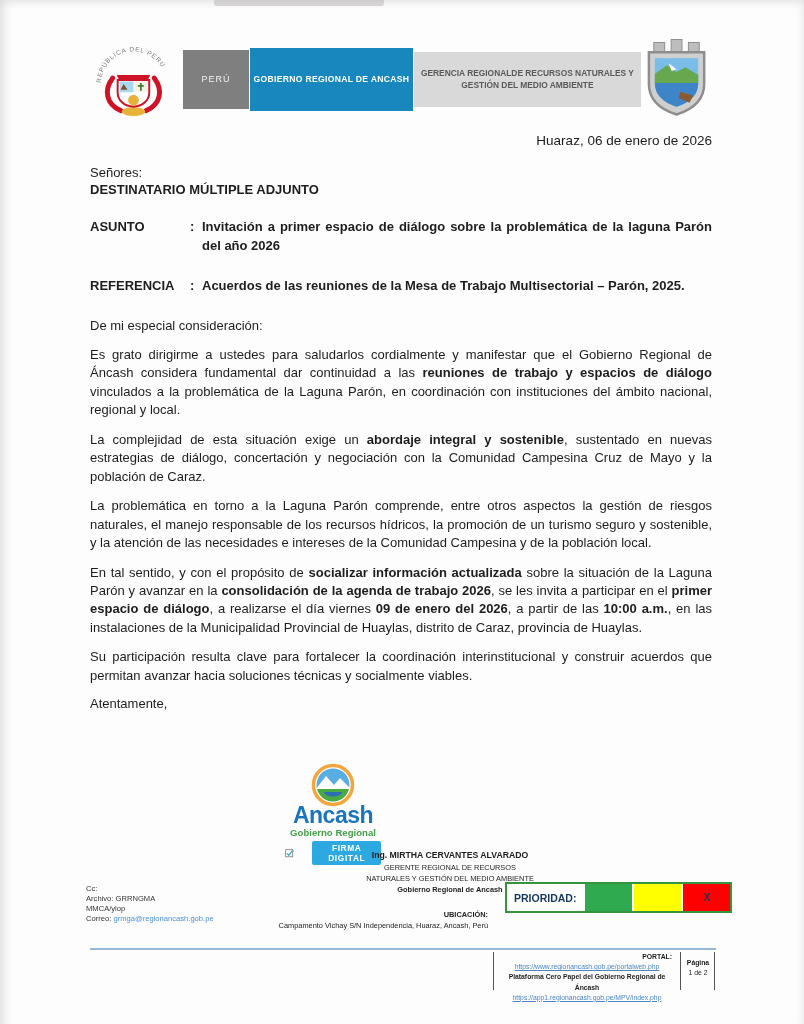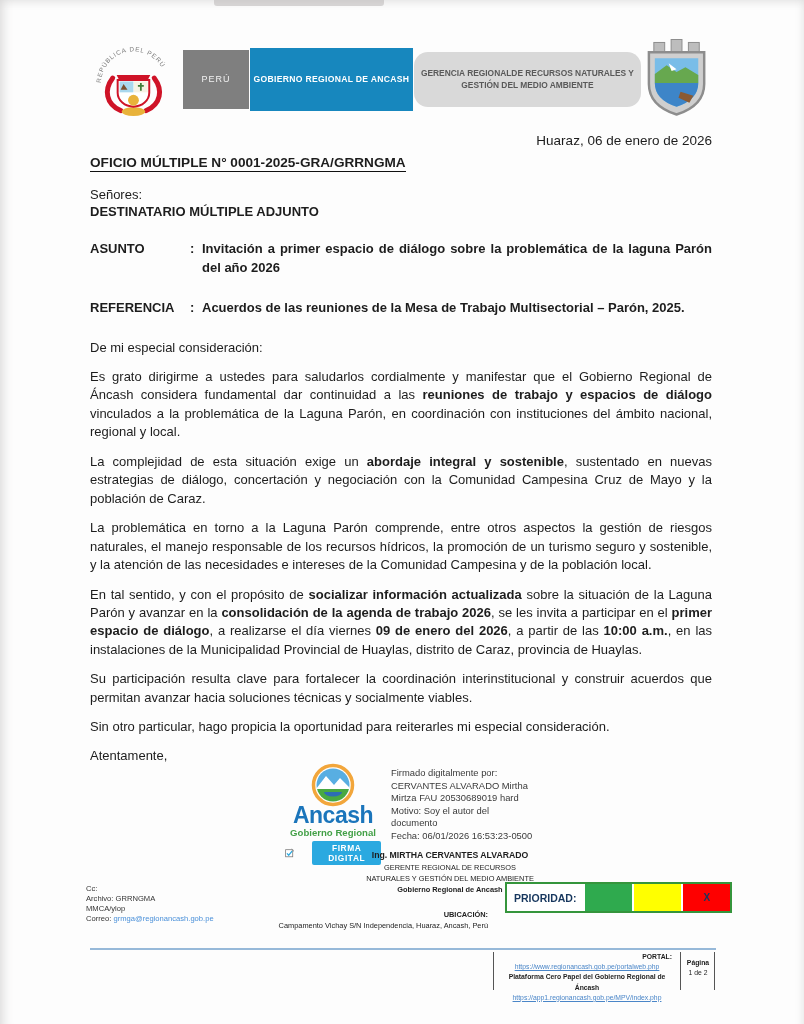--- a/index.html
+++ b/index.html
@@ -13,21 +13,21 @@
   .scan-smudge { position:absolute; top:0; left:214px; width:170px; height:6px; background:#b9b6b6; opacity:.55; border-radius:0 0 3px 3px; }
 
   .doc { position:absolute; left:90px; top:38px; width:622px; }
 
   
   .hdr { display:flex; align-items:center; height:82px; }
   .hdr-boxes { display:flex; align-items:center; margin-left:6px; }
   .hbox { display:flex; align-items:center; justify-content:center; text-align:center; }
   .hbox-peru { width:66px; height:59px; background:#7f7f7f; color:#f2f2f2; font-size:9px; letter-spacing:1px; }
   .hbox-gore { width:163px; height:63px; background:#1787be; color:#fff; font-size:8.6px; font-weight:bold; letter-spacing:.3px; margin-left:1px; }
-  .hbox-ger { width:227px; height:55px; background:#d9d9d9; color:#595959; font-size:8.4px; font-weight:bold; line-height:1.45; margin-left:1px; padding:0 6px;border-radius:14px; }
+  .hbox-ger { width:227px; height:55px; background:#d9d9d9; color:#595959; font-size:8.4px; font-weight:bold; line-height:1.45; margin-left:1px; padding:0 6px; }
   .hdr-shield { margin-left:auto; }
 
   
   .date-line { text-align:right; font-size:13.5px; margin-top:13px; }
   .doc-title { font-size:13.6px; font-weight:bold; margin-top:7px; }
   .doc-title span { border-bottom:1.6px solid #111; padding-bottom:1px; }
   .salutation { font-size:13px; margin-top:17px; }
   .recipient { font-size:13px; font-weight:bold; margin-top:2px; }
 
   .meta-row { display:flex; margin-top:21px; font-weight:bold; font-size:13px; line-height:1.45; }
@@ -127,21 +127,20 @@
         <path d="M8,13 h56 v32 q0,22 -28,31 q-28,-9 -28,-31 z" fill="#cfcfcf" stroke="#8d8d8d" stroke-width="2.5"></path>
         <path d="M14,19 h44 v25 q0,17 -22,24 q-22,-7 -22,-24 z" fill="#79bde8"></path>
         <path d="M14,35 l12,-9 10,7 9,-5 13,8 v8 h-44 z" fill="#67a84f"></path>
         <path d="M28,24 l8,6 -5,2 z" fill="#ffffff"></path>
         <path d="M14,44 q0,17 22,24 q22,-7 22,-24 z" fill="#3d85c8"></path>
         <path d="M40,53 l13,4 -4,7 -11,-5 z" fill="#8a5a33"></path>
       </svg>
     </div>
 
     <div class="date-line">Huaraz, 06 de enero de 2026</div>
-    <div class="doc-title"><span>OFICIO MÚLTIPLE N° 0001-2025-GRA/GRRNGMA</span></div>
 
     <div class="salutation">Señores:</div>
     <div class="recipient">DESTINATARIO MÚLTIPLE ADJUNTO</div>
 
     <div class="meta-row">
       <div class="meta-label">ASUNTO</div>
       <div class="meta-colon">:</div>
       <div class="meta-text">Invitación a primer espacio de diálogo sobre la problemática de la laguna Parón del año 2026</div>
     </div>
 
@@ -151,21 +150,20 @@
       <div class="meta-text">Acuerdos de las reuniones de la Mesa de Trabajo Multisectorial – Parón, 2025.</div>
     </div>
 
     <div class="body-text">
       <p>De mi especial consideración:</p>
       <p><span>Es grato dirigirme a ustedes para saludarlos cordialmente y manifestar que el Gobierno Regional de Áncash considera fundamental dar continuidad a las </span><span class="b">reuniones de trabajo y espacios de diálogo</span><span> vinculados a la problemática de la Laguna Parón, en coordinación con instituciones del ámbito nacional, regional y local.</span></p>
       <p><span>La complejidad de esta situación exige un </span><span class="b">abordaje integral y sostenible</span><span>, sustentado en nuevas estrategias de diálogo, concertación y negociación con la Comunidad Campesina Cruz de Mayo y la población de Caraz.</span></p>
       <p><span>La problemática en torno a la Laguna Parón comprende, entre otros aspectos la gestión de riesgos naturales, el manejo responsable de los recursos hídricos, la promoción de un turismo seguro y sostenible, y la atención de las necesidades e intereses de la Comunidad Campesina y de la población local.</span></p>
       <p><span>En tal sentido, y con el propósito de </span><span class="b">socializar información actualizada</span><span> sobre la situación de la Laguna Parón y avanzar en la </span><span class="b">consolidación de la agenda de trabajo 2026</span><span>, se les invita a participar en el </span><span class="b">primer espacio de diálogo</span><span>, a realizarse el día viernes </span><span class="b">09 de enero del 2026</span><span>, a partir de las </span><span class="b">10:00 a.m.</span><span>, en las instalaciones de la Municipalidad Provincial de Huaylas, distrito de Caraz, provincia de Huaylas.</span></p>
       <p><span>Su participación resulta clave para fortalecer la coordinación interinstitucional y construir acuerdos que permitan avanzar hacia soluciones técnicas y socialmente viables.</span></p>
-      <p><span>Sin otro particular, hago propicia la oportunidad para reiterarles mi especial consideración.</span></p>
     </div>
 
     <div class="closing">Atentamente,</div>
   </div>
 
   <div class="sig-row">
     <div class="sig-logo">
       <svg width="44" height="44" viewBox="0 0 44 44">
         <circle cx="22" cy="22" r="19.5" fill="#fff" stroke="#f2a63b" stroke-width="3.5"></circle>
         <clipPath id="emb">
@@ -182,28 +180,20 @@
       <div class="subtitle">Gobierno Regional</div>
       <div class="badge-row">
         <svg width="12" height="12" viewBox="0 0 12 12">
           <rect x="0.8" y="1.8" width="9" height="9" fill="#fff" stroke="#7a7a7a" stroke-width="1"></rect>
           <path d="M2.5,6.5 l2.2,2.3 L9,3.5" stroke="#2ba9e0" stroke-width="1.6" fill="none"></path>
           <path d="M8,1 l3,3" stroke="#9a9a9a" stroke-width="1.6"></path>
         </svg>
         <span class="badge-pill">FIRMA DIGITAL</span>
       </div>
     </div>
-    <div class="sig-details">
-      <div>Firmado digitalmente por:</div>
-      <div>CERVANTES ALVARADO Mirtha</div>
-      <div>Mirtza FAU 20530689019 hard</div>
-      <div>Motivo: Soy el autor del</div>
-      <div>documento</div>
-      <div>Fecha: 06/01/2026 16:53:23-0500</div>
-    </div>
   </div>
 
   <div class="signatory">
     <div class="name">Ing. MIRTHA CERVANTES ALVARADO</div>
     <div class="role">GERENTE REGIONAL DE RECURSOS</div>
     <div class="role">NATURALES Y GESTIÓN DEL MEDIO AMBIENTE</div>
     <div class="org">Gobierno Regional de Ancash</div>
   </div>
 
   <div class="cc-block">

